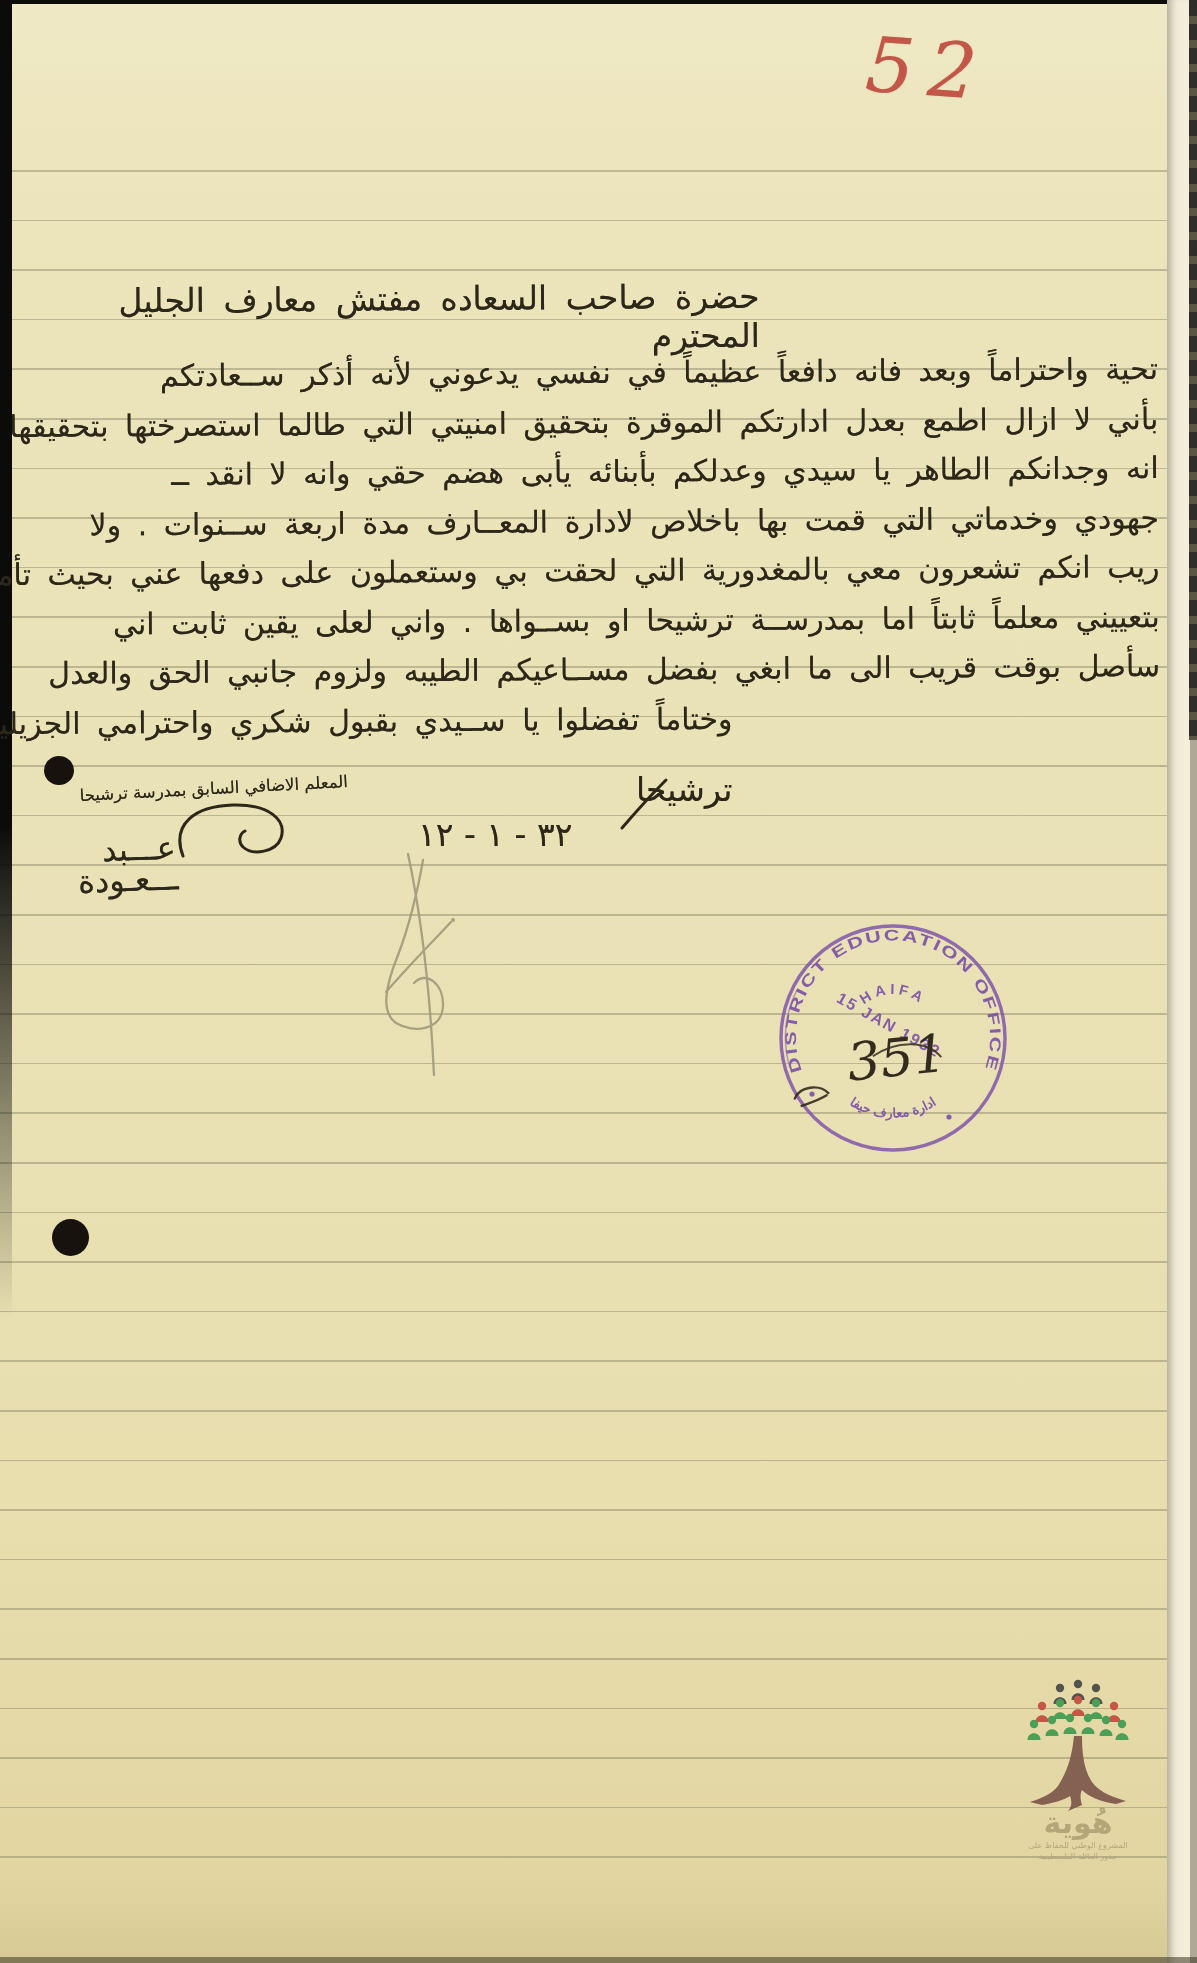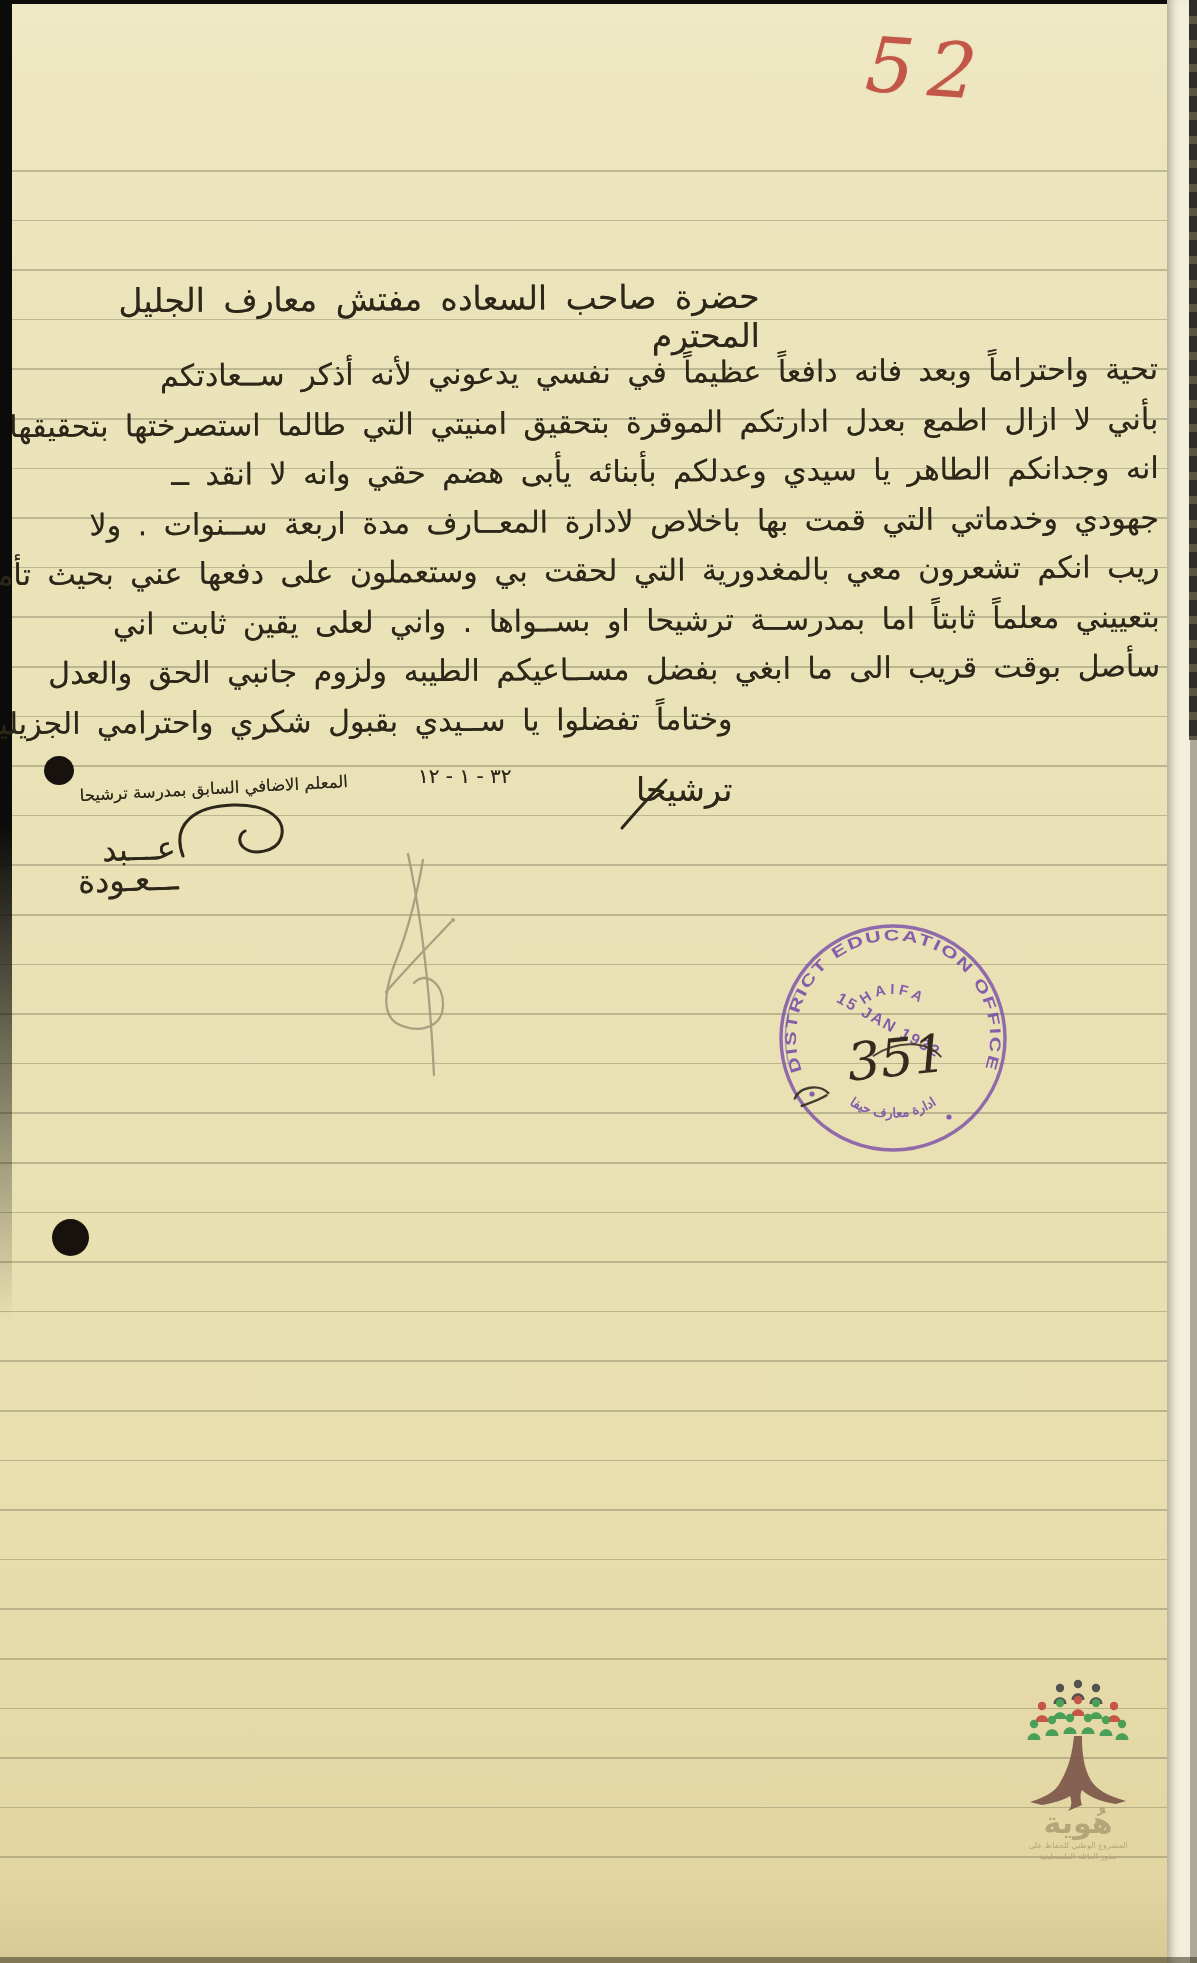--- a/index.html
+++ b/index.html
@@ -32,21 +32,21 @@
   
   .letter{position:absolute;right:38px;left:30px;top:278px;direction:rtl;color:#2c2718;
           transform:rotate(-0.4deg);text-shadow:0 0 .5px rgba(44,39,24,.65);}
   .letter .heading{font-size:33px;height:70px;padding-left:18px;margin-right:398px;word-spacing:8px;}
   .letter .hl{font-size:30px;line-height:49.5px;height:49.5px;white-space:nowrap;word-spacing:7px;}
   .letter .closing{padding-right:428px;}
   
   .place-name{position:absolute;left:636px;top:770px;font-size:33px;color:#2c2718;direction:rtl;
               text-shadow:0 0 .5px rgba(44,39,24,.6);}
   .date-slash{position:absolute;left:612px;top:774px;}
-  .date-numerals{position:absolute;left:418px;top:764px;font-size:20px;color:#2c2718;
+  .date-numerals{position:absolute;left:418px;top:815px;font-size:33px;color:#2c2718;
               letter-spacing:3px;text-shadow:0 0 .5px rgba(44,39,24,.6);}
   .sig-title{position:absolute;left:46px;top:780px;width:302px;font-size:16.5px;direction:rtl;
              color:#2c2718;transform:rotate(-3deg);white-space:nowrap;
              text-shadow:0 0 .4px rgba(44,39,24,.7);}
   .sig-flourish{position:absolute;left:165px;top:798px;}
   .sig-line1{position:absolute;left:102px;top:830px;font-size:32px;direction:rtl;color:#2c2718;
              transform:rotate(-2deg);text-shadow:0 0 .5px rgba(44,39,24,.7);}
   .sig-line2{position:absolute;left:78px;top:861px;font-size:32px;direction:rtl;color:#2c2718;
              transform:rotate(-2deg);text-shadow:0 0 .5px rgba(44,39,24,.7);}
   .pencil{position:absolute;left:368px;top:850px;opacity:.85;}

